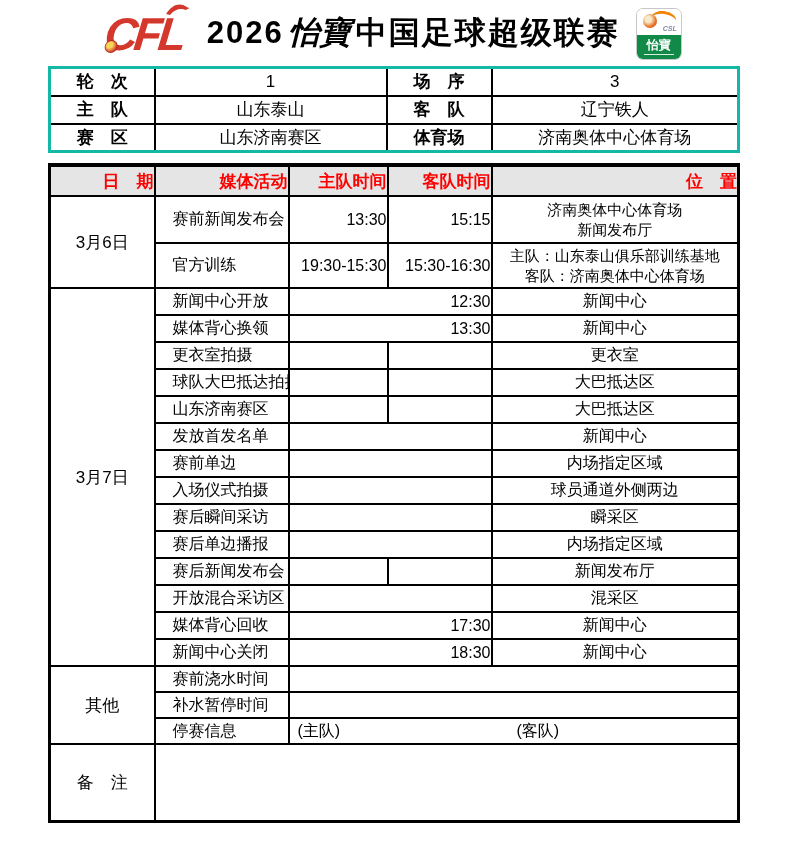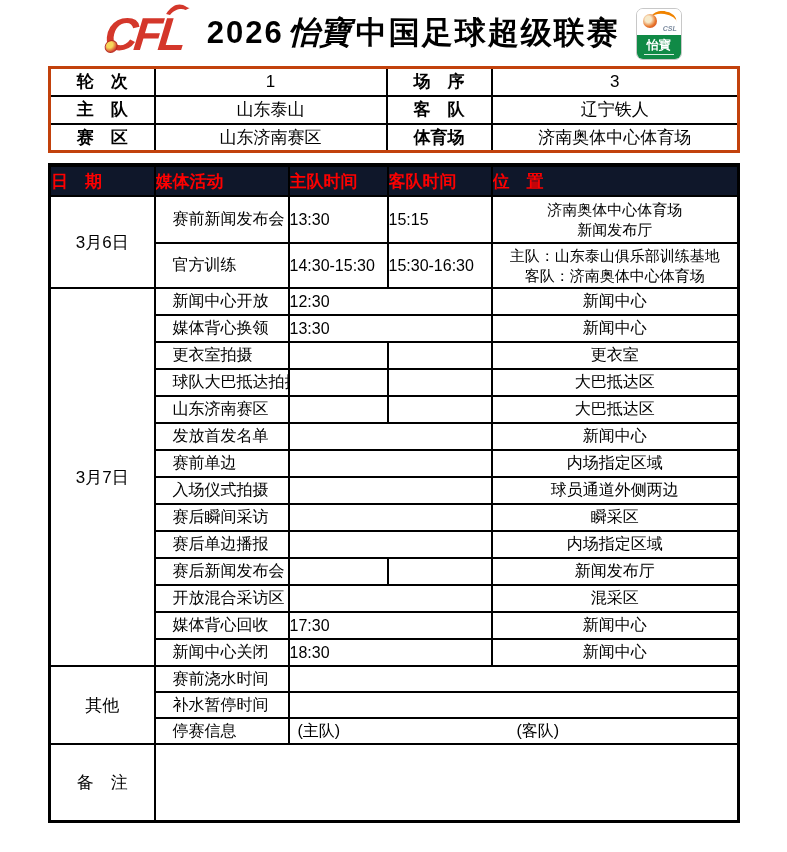--- a/index.html
+++ b/index.html
@@ -109,42 +109,42 @@
 
   
   table {
     border-collapse: collapse;
     table-layout: fixed;
     margin-left: 48px;
     width: 689px;
     empty-cells: show;
   }
   td, th { border: 2px solid #000; overflow: hidden; padding: 0; }
-  .t1 { border: 3px solid #c2410c; margin-top: 2px; }
+  .t1 { border: 3px solid #14b8a6; margin-top: 2px; }
   .t1 td { font-size: 17px; text-align: center; height: 28px; }
   .t1 td.lbl { font-weight: bold; }
 
   .t2 { border: 3px solid #000; border-top-width: 4px; margin-top: 10px; }
   .t2 th {
-    background: #0f172a;
+    background: #e5e5e5;
     color: #fe0000;
     font-size: 17px;
     font-weight: bold;
-    text-align: left;
+    text-align: right;
   }
   .t2 .h-hdr { height: 31px; }
   .t2 .h-m6a { height: 47px; }
   .t2 .h-m6b { height: 45px; }
   .t2 .h-m7  { height: 27px; }
   .t2 .h-ot  { height: 26px; }
   .t2 .h-rem { height: 77px; }
   .t2 td { font-size: 16px; }
   .t2 td.date { text-align: center; font-size: 17px; }
   .t2 td.act { text-align: left; padding-left: 17px; white-space: nowrap; }
-  .t2 td.time { text-align: left; margin-top: 32px; }
+  .t2 td.time { text-align: right; margin-top: 32px; }
   .t2 td.loc { text-align: center; }
   .t2 td.loc2 { font-size: 15px; line-height: 1.3; }
   .loc-line { display: block; }
   tr.sec td { border-top: 2px solid #737373; }
   td.val { text-align: left; }
   .susp-home { display: inline-block; width: 203px; padding-left: 8px; }
   .susp-away { display: inline-block; padding-left: 24px; }
   td.rem-val { text-align: left; vertical-align: top; }
 </style>
 </head>
@@ -228,21 +228,21 @@
     <td class="act">赛前新闻发布会</td>
     <td class="time">13:30</td>
     <td class="time">15:15</td>
     <td class="loc loc2">
       <span class="loc-line">济南奥体中心体育场</span>
       <span class="loc-line">新闻发布厅</span>
     </td>
   </tr>
   <tr class="h-m6b">
     <td class="act">官方训练</td>
-    <td class="time">14:30-15:30</td>
+    <td class="time">19:30-15:30</td>
     <td class="time">15:30-16:30</td>
     <td class="loc loc2">
       <span class="loc-line">主队：山东泰山俱乐部训练基地</span>
       <span class="loc-line">客队：济南奥体中心体育场</span>
     </td>
   </tr>
 
   <tr class="h-m7 sec">
     <td class="date" rowspan="14">3月7日</td>
     <td class="act">新闻中心开放</td>

